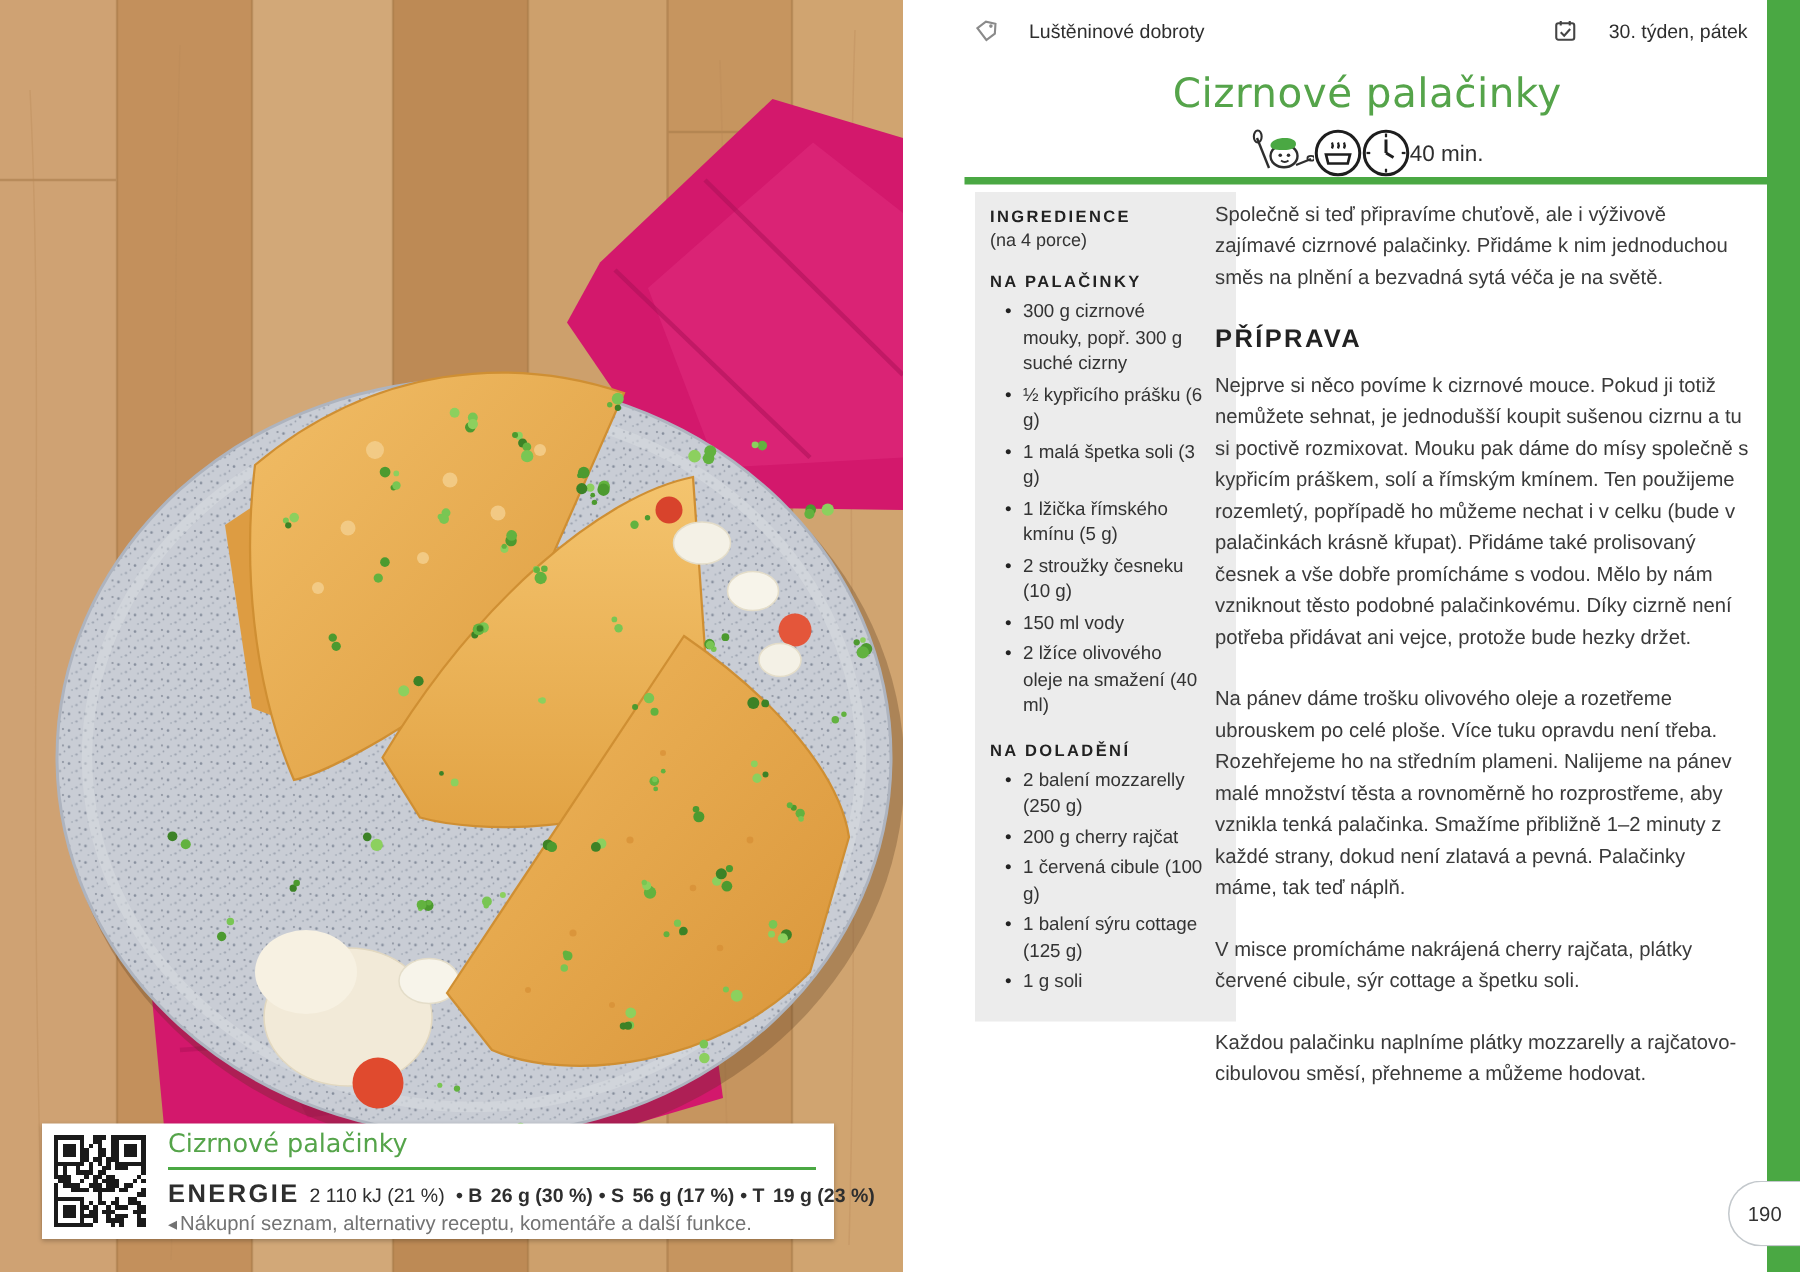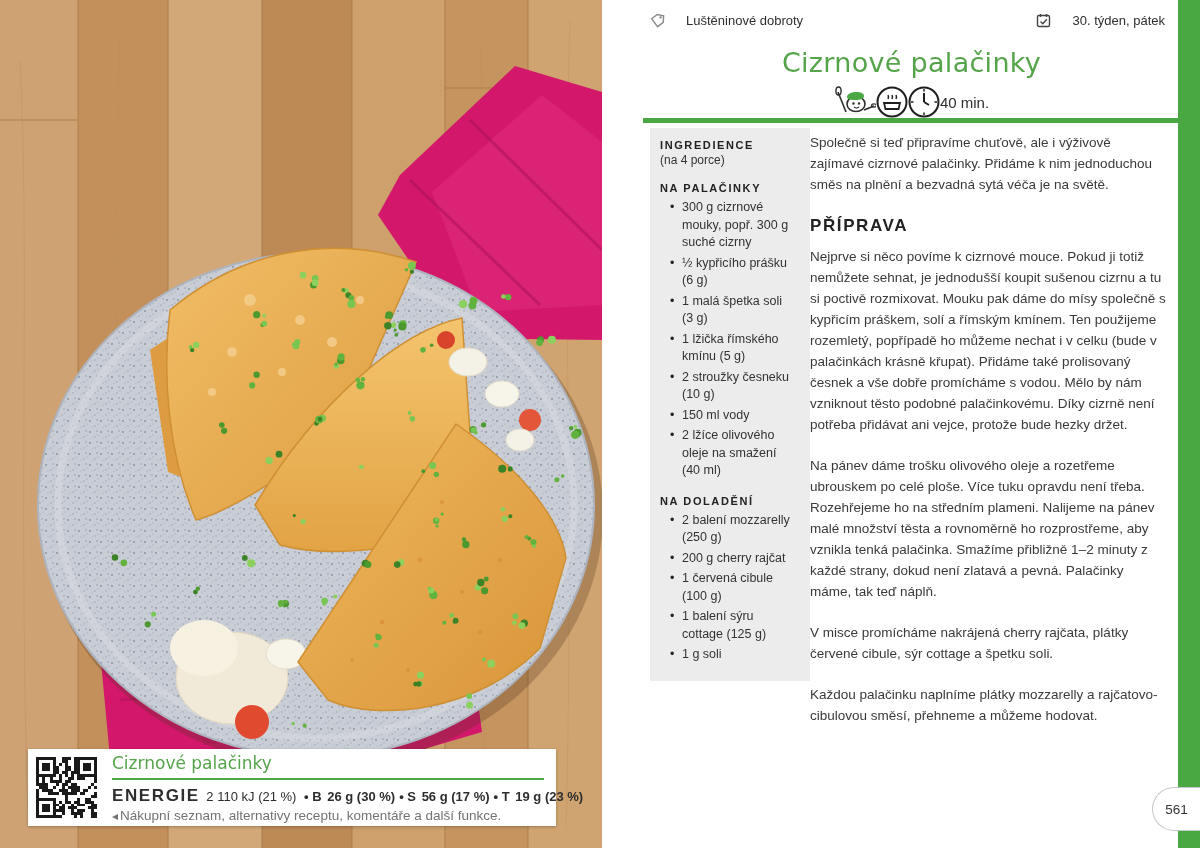--- a/index.html
+++ b/index.html
@@ -29,21 +29,21 @@
     font-family:"DejaVu Sans", sans-serif;
   }
   .icons-row{
     position:absolute;top:85px;left:645px;width:533px;height:34px;
     display:flex;align-items:center;justify-content:center;
   }
   .icons-row .time{font-size:15px;color:#2e2e2e;}
   .rule{position:absolute;top:118px;left:643px;width:535px;height:5px;background:#4aa843;}
   
   .sidebar{
-    position:absolute;left:650px;top:128px;width:160px;box-sizing:border-box;
+    position:absolute;left:650px;top:128px;width:174px;box-sizing:border-box;
     background:#ececec;padding:11px 10px 14px 10px;
   }
   .kicker{font-size:11px;font-weight:bold;letter-spacing:1.6px;color:#222;}
   .sidebar .servings{font-size:12px;margin-top:2px;color:#333;}
   .sidebar .group{margin-top:15px;}
   .sidebar ul{list-style:none;margin:5px 0 0 0;padding:0;}
   .sidebar li{
     font-size:12.5px;line-height:1.4;color:#333;margin:3px 10px;
     padding-left:12px;position:relative;
   }
@@ -601,14 +601,14 @@
     <div class="energy">
       <span class="elabel">ENERGIE</span>
       <span>2 110 kJ (21 %)</span>
       <span><span class="nutr"><b>B </b><span>26 g (30 %)</span></span><span class="nutr"><b>S </b><span>56 g (17 %)</span></span><span class="nutr"><b>T </b><span>19 g (23 %)</span></span></span>
     </div>
     <div class="cardlink"><span class="tri">◂</span><span>Nákupní seznam, alternativy receptu, komentáře a další funkce.</span></div>
   </div>
 </div>
 
 <div class="page-tab">
-  <span>561</span>
+  <span>190</span>
 </div>
 
 </body></html>

